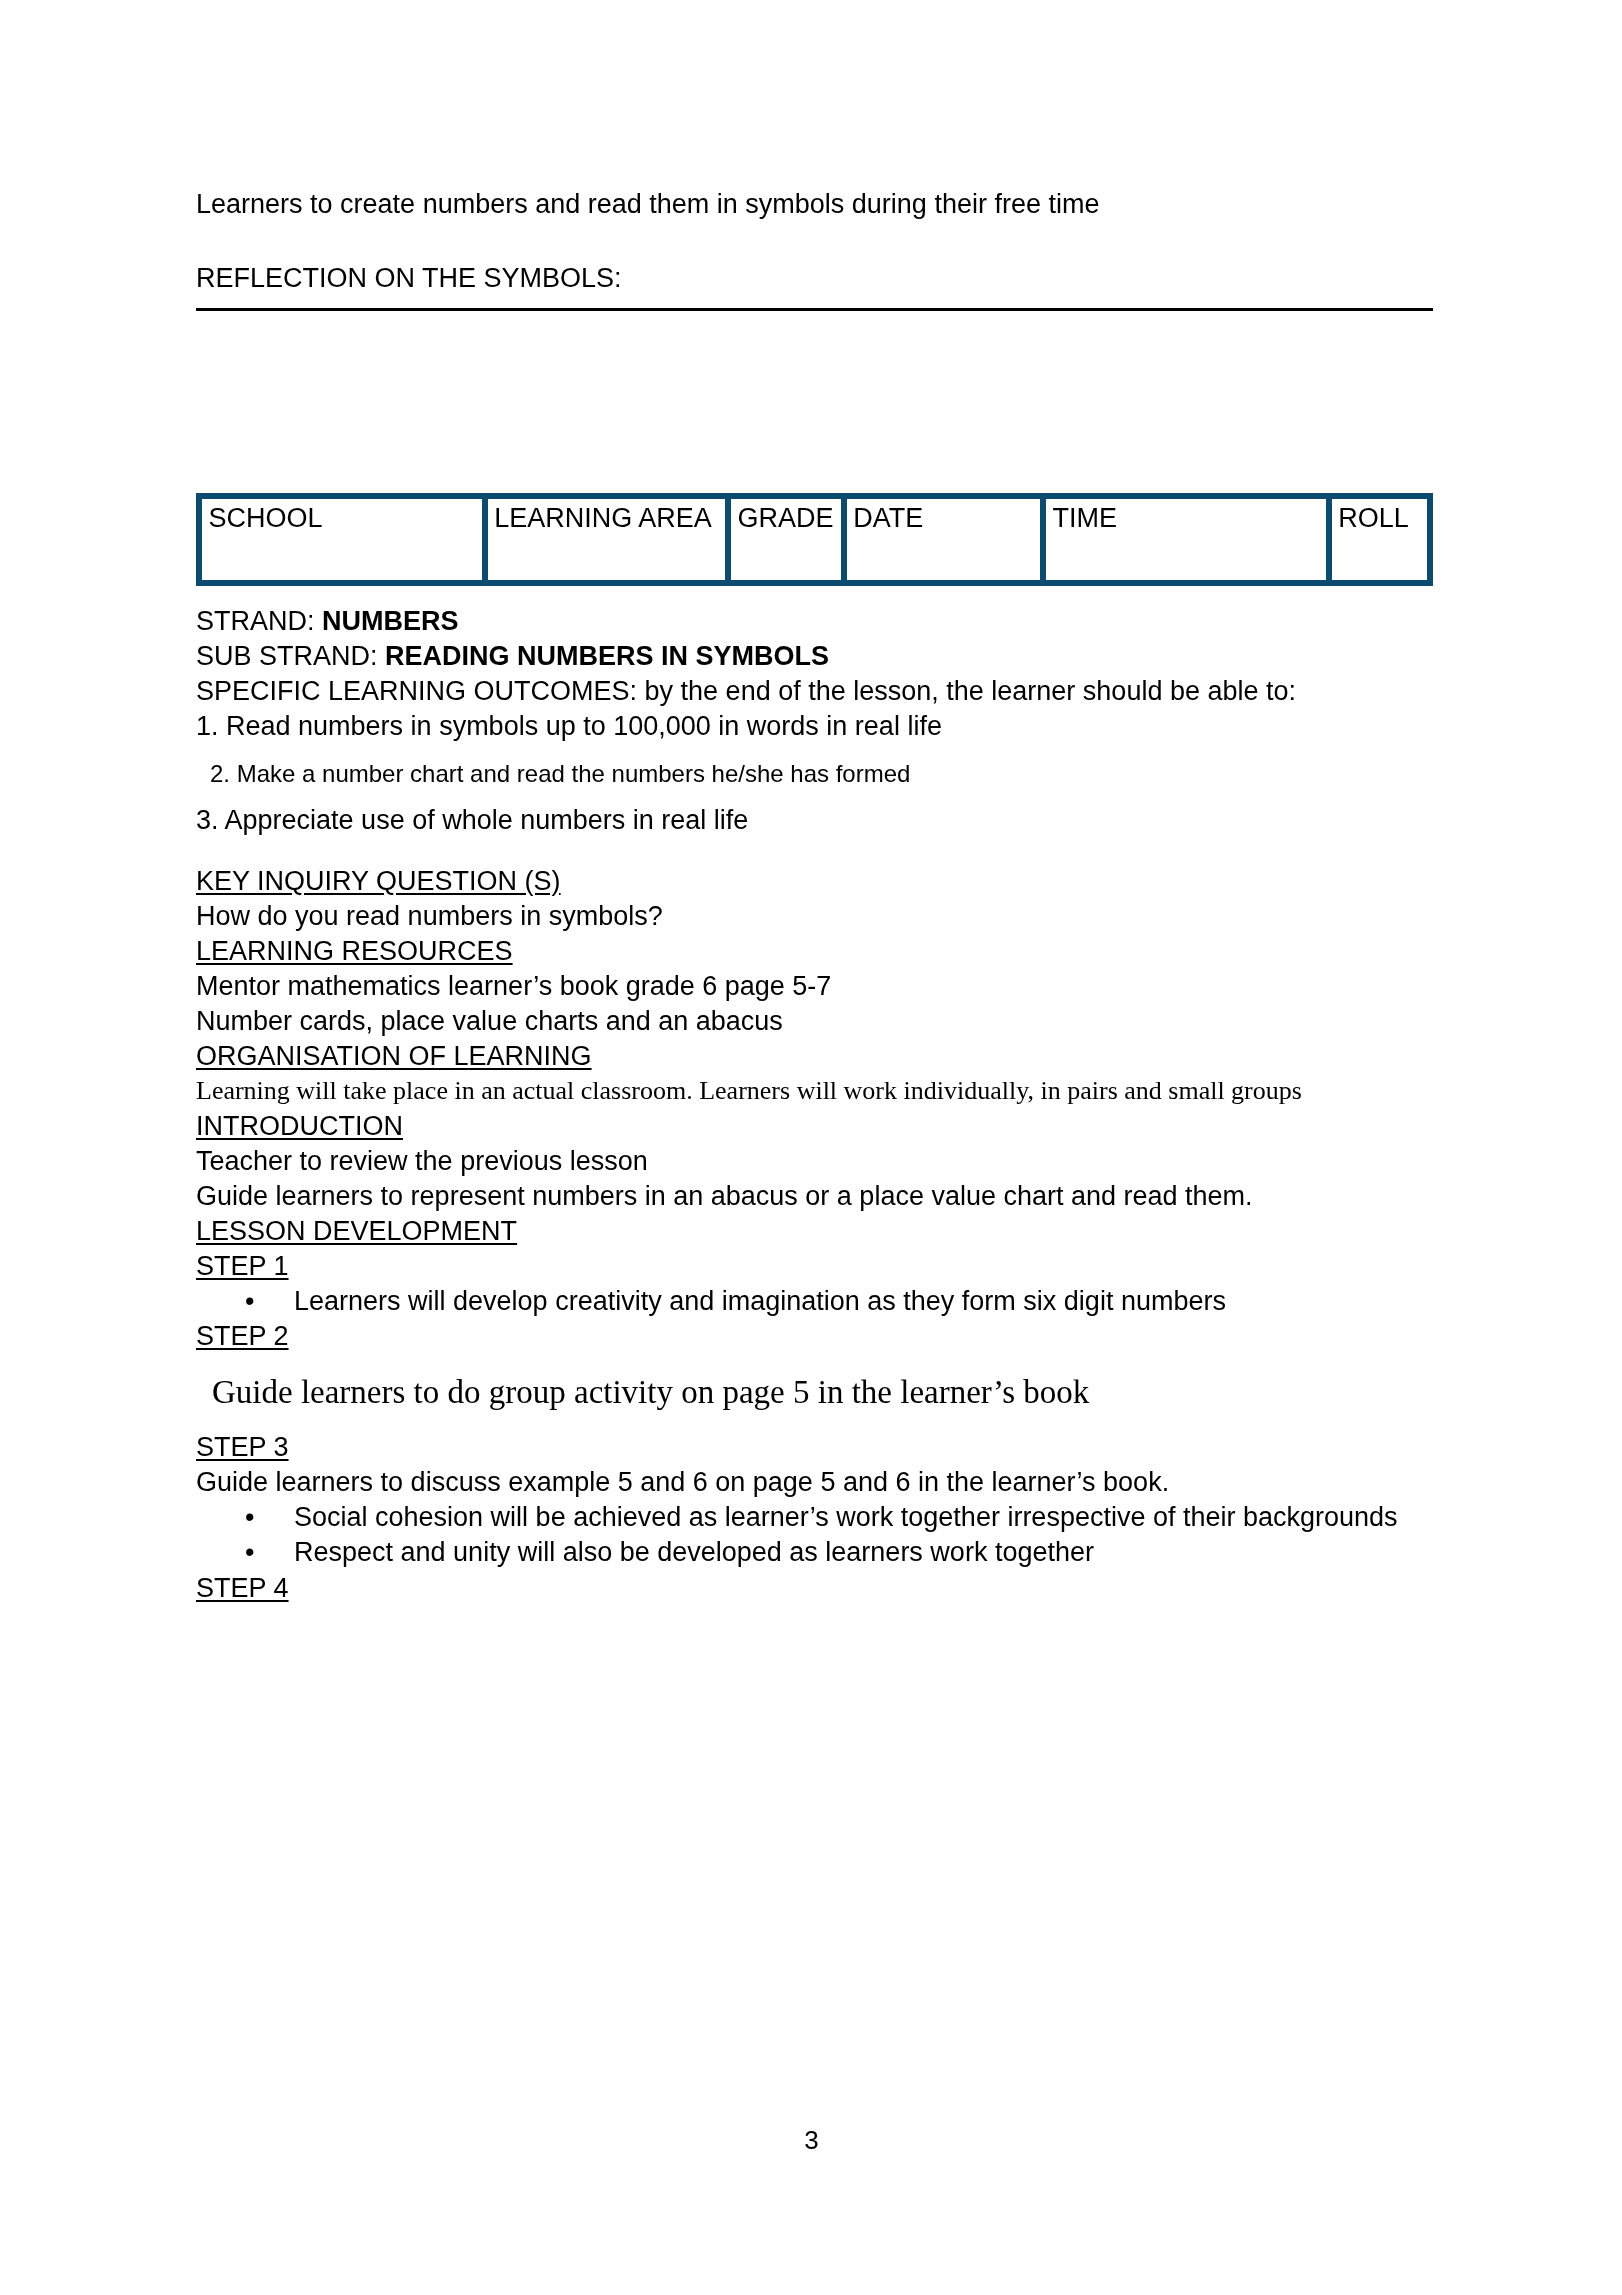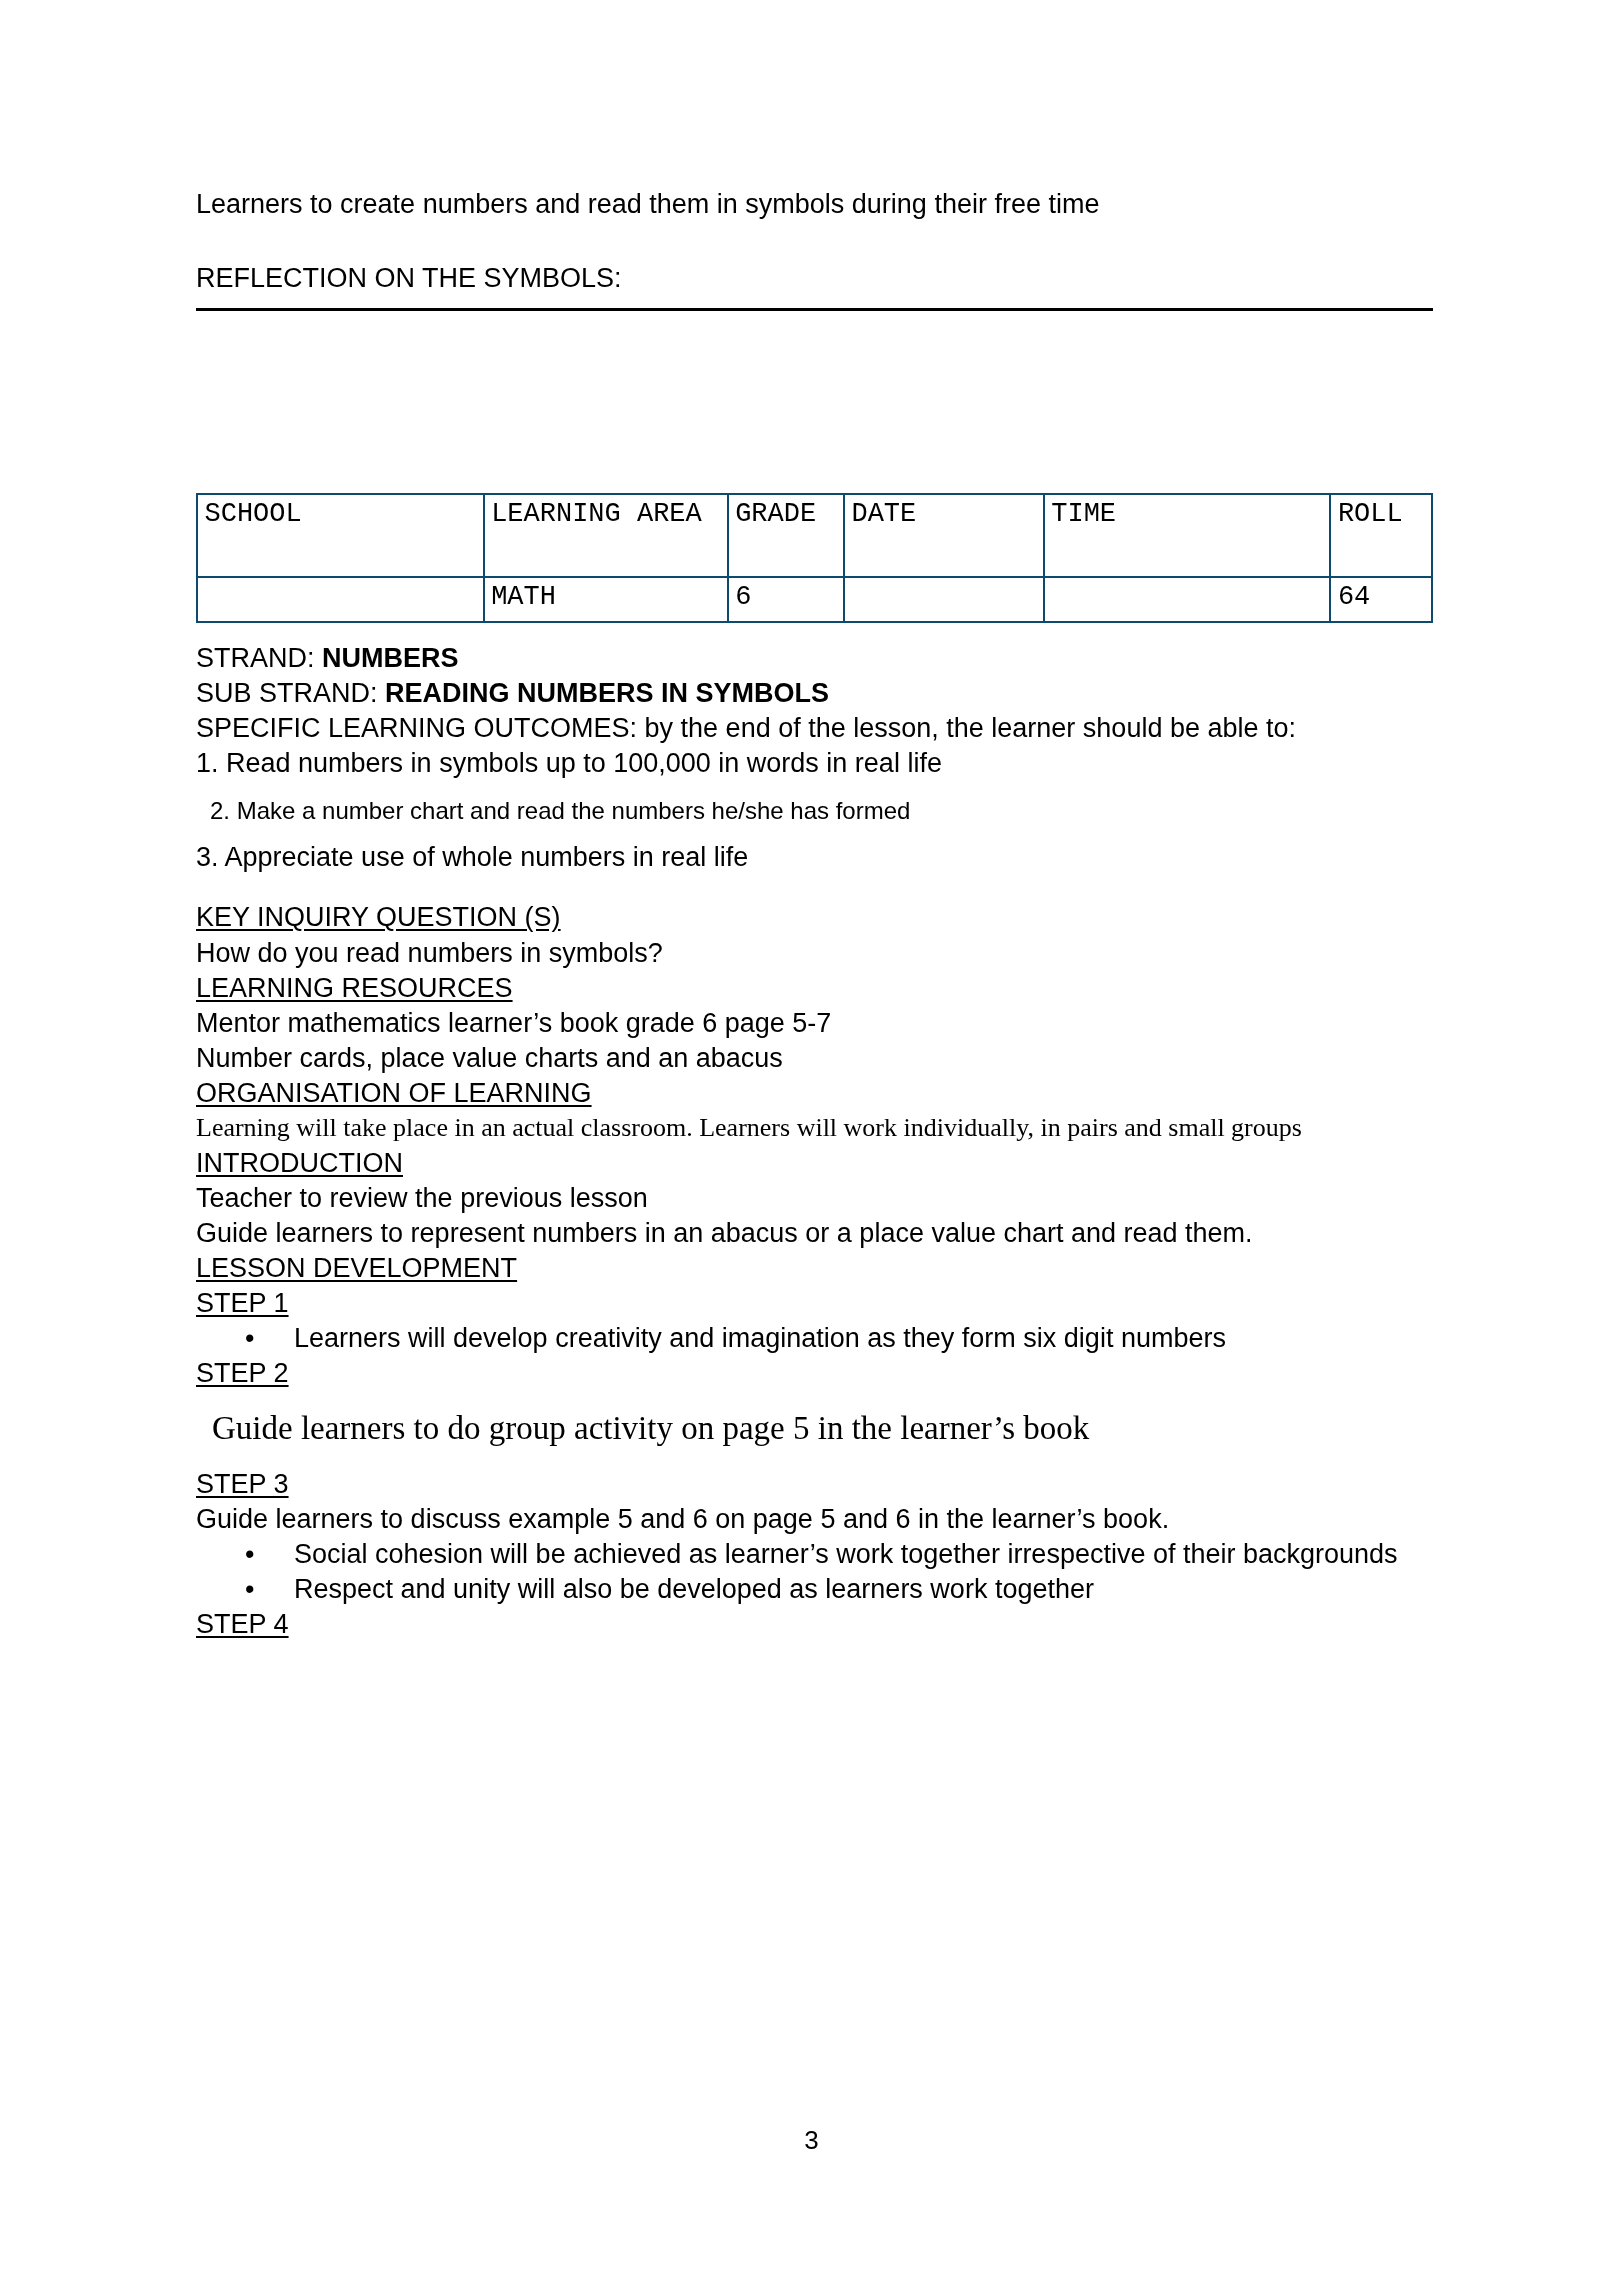--- a/index.html
+++ b/index.html
@@ -43,28 +43,27 @@
   .hr-wrap { padding-top: 11.8px; }
   .spacer-before-table { height: 182px; }
 
   table.info {
     border-collapse: collapse;
     width: 1237px;
     table-layout: fixed;
     font-size: 27px;
   }
   table.info td {
-    border: 2px solid #0c4a6e;
+    border: 6px solid #0c4a6e;
     vertical-align: top;
     padding: 2px 5.2px 3.9px 6.5px;
     line-height: 1.26;
     word-wrap: break-word;
     overflow-wrap: break-word;
     height: 37px;
-    font-family: Liberation Mono, monospace;
   }
   table.info tr.hdr td { height: 75px; }
   col.c-school { width: 175px; }
   col.c-area   { width: 149px; }
   col.c-grade  { width: 71px; }
   col.c-date   { width: 122px; }
   col.c-time   { width: 175px; }
   col.c-roll   { width: 62px; }
 
   .after-table { margin-top: 18px; }
@@ -147,28 +146,20 @@
       </colgroup>
       <tbody>
         <tr class="hdr">
           <td>SCHOOL</td>
           <td>LEARNING AREA</td>
           <td>GRADE</td>
           <td>DATE</td>
           <td>TIME</td>
           <td>ROLL</td>
         </tr>
-        <tr>
-          <td></td>
-          <td>MATH</td>
-          <td>6</td>
-          <td></td>
-          <td></td>
-          <td>64</td>
-        </tr>
       </tbody>
     </table>
 
     <p class="para sans after-table"><span>STRAND: </span><span class="bold">NUMBERS</span></p>
 
     <p class="para sans"><span>SUB STRAND: </span><span class="bold">READING NUMBERS IN SYMBOLS</span></p>
 
     <p class="para sans">SPECIFIC LEARNING OUTCOMES: by the end of the lesson, the learner should be able to:</p>
     <p class="para sans">1. Read numbers in symbols up to 100,000 in words in real life</p>
     <p class="sans-small">2. Make a number chart and read the numbers he/she has formed</p>

